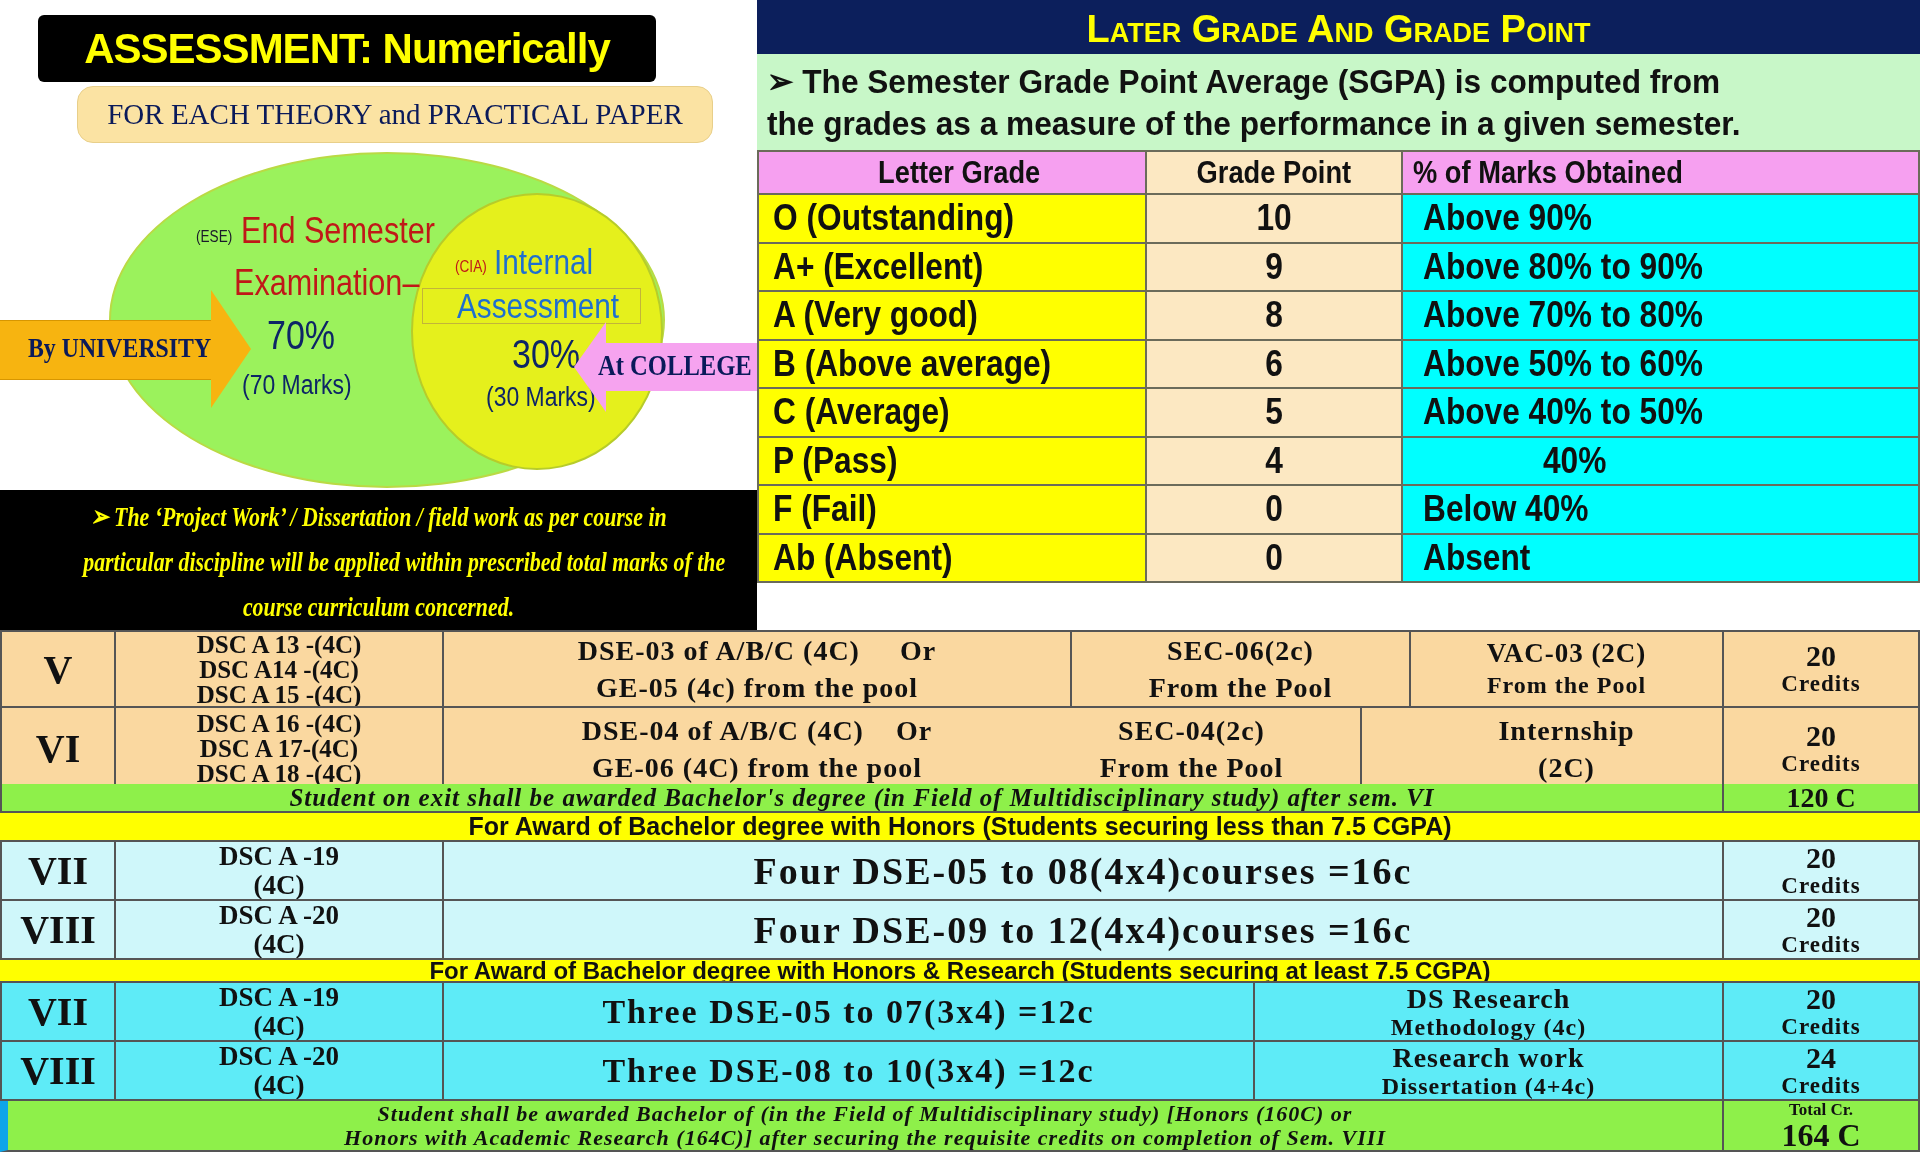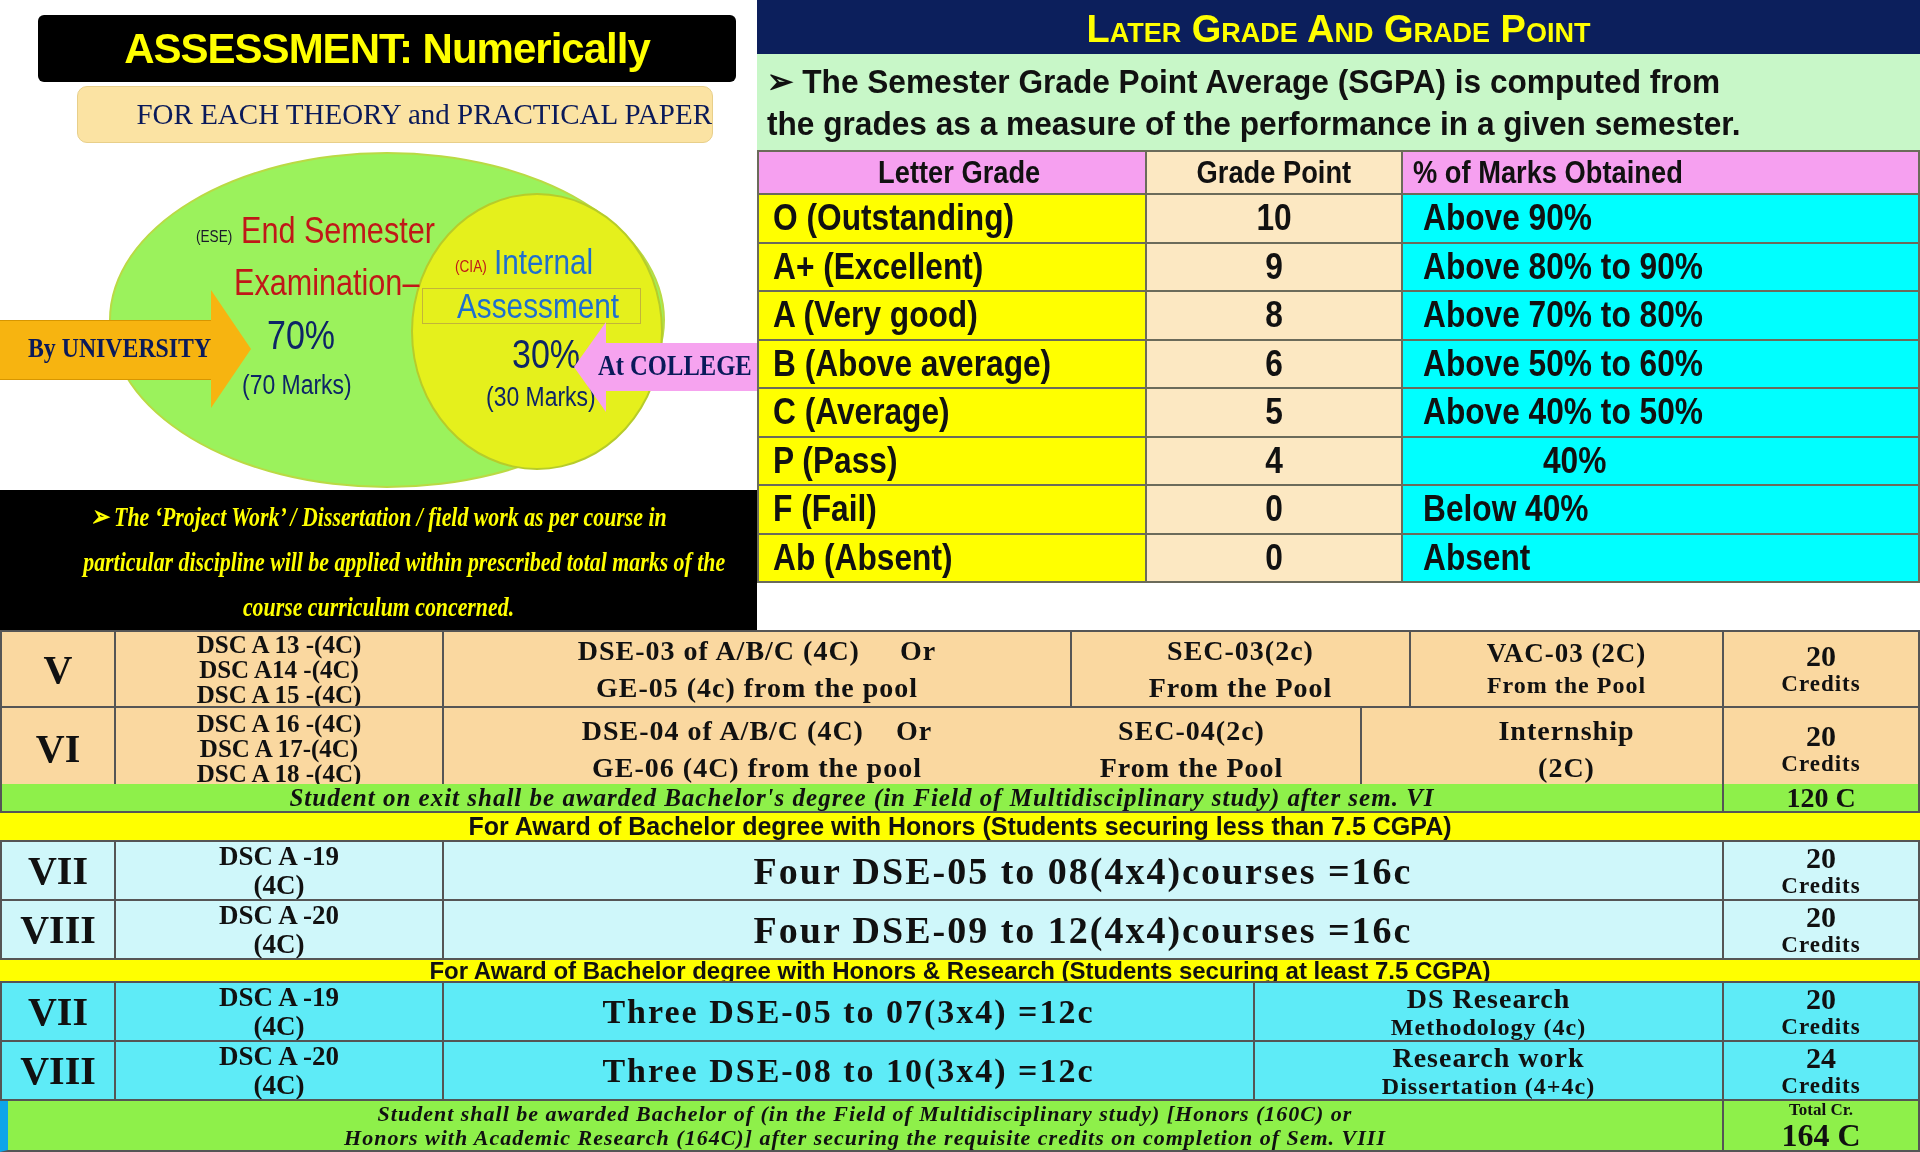--- a/index.html
+++ b/index.html
@@ -2,30 +2,30 @@
 <html><head>
 <meta charset="utf-8">
 <style>
   * { box-sizing: border-box; margin: 0; padding: 0; }
   html, body { width: 1920px; height: 1152px; overflow: hidden; background: #ffffff; }
   body { position: relative; font-family: "Liberation Sans", sans-serif; }
 
   
   #left-panel { position: absolute; left: 0; top: 0; width: 757px; height: 490px; background: #ffffff; overflow: hidden; }
   .assess-title {
-    position: absolute; left: 38px; top: 15px; width: 698px; height: 67px;
+    position: absolute; left: 38px; top: 15px; width: 618px; height: 67px;
     background: #000; border-radius: 6px;
     color: #ffff00; font-weight: bold; font-size: 42px; text-align: center; line-height: 67px;
     letter-spacing: -1px; font-family: "Liberation Sans", sans-serif;
     transform-origin: center; 
   }
   .assess-sub {
     position: absolute; left: 77px; top: 86px; width: 636px; height: 57px;
-    background: #fbe3a3; border-radius: 10px; border: 1px solid #e8cf8a;
-    color: #0a1a5a; font-family: "Liberation Serif", serif; font-size: 29px; text-align: right; line-height: 55px;
+    background: #fbe3a3; border-radius: 16px; border: 1px solid #e8cf8a;
+    color: #0a1a5a; font-family: "Liberation Serif", serif; font-size: 29px; text-align: center; line-height: 55px;
   }
   .ellipse-big {
     position: absolute; left: 109px; top: 152px; width: 556px; height: 336px;
     border-radius: 50%; background: #9bf25c; border: 2px solid #bada44;
   }
   .circle-small {
     position: absolute; left: 411px; top: 193px; width: 252px; height: 277px;
     border-radius: 50%; background: #e5f01c; border: 2px solid #b7cc2a;
   }
   .ia-box { position: absolute; left: 422px; top: 288px; width: 219px; height: 36px; border: 1px solid #c2b43a; }
@@ -209,21 +209,21 @@
     <div class="cell tan dsc3" style="left:116px; width:328px;">
       <span>DSC A 13  -(4C)</span>
         <span>DSC A14  -(4C)</span>
         <span>DSC A 15  -(4C)</span>
     </div>
     <div class="cell tan mid2" style="left:444px; width:628px;">
       <span style="white-space:pre;">DSE-03 of A/B/C (4C)     Or</span>
         <span>GE-05 (4c) from the pool</span>
     </div>
     <div class="cell tan mid2" style="left:1072px; width:339px;">
-      <span>SEC-03(2c)</span>
+      <span>SEC-06(2c)</span>
         <span>From the Pool</span>
     </div>
     <div class="cell tan mid2" style="left:1411px; width:313px; font-size:27px; line-height:32px;">
       <span>VAC-03 (2C)</span>
         <span style="font-size:24px;">From the Pool</span>
     </div>
     <div class="cell tan" style="left:1724px; width:196px;">
       <span class="cr-num">20</span>
         <span class="cr-lbl">Credits</span>
     </div>

